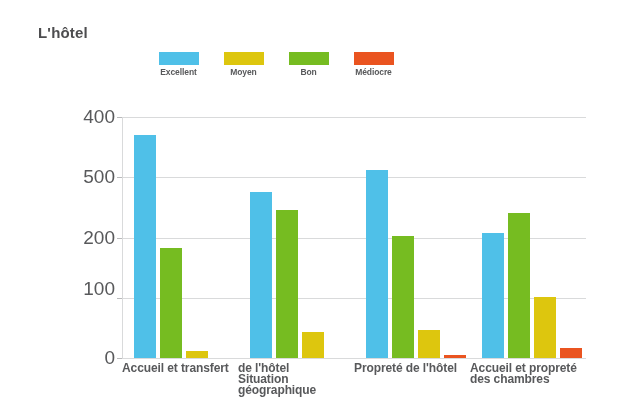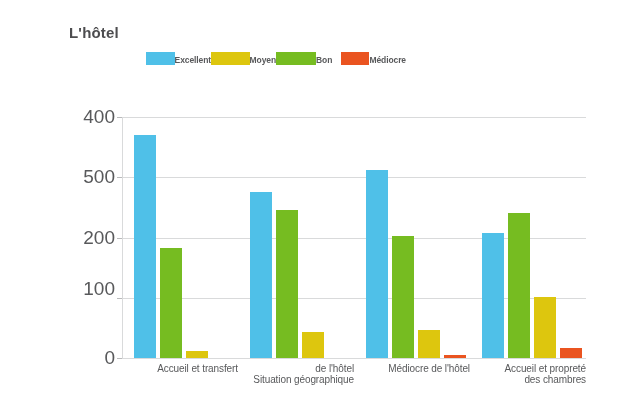--- a/index.html
+++ b/index.html
@@ -12,42 +12,42 @@
     height: 412px;
     position: relative;
     overflow: hidden;
     font-family: "Liberation Sans", sans-serif;
     color: #58595b;
   }
 
   
   #chart-title {
     position: absolute;
-    left: 69px;
+    left: 38px;
     top: 24px;
     font-size: 15px;
     font-weight: bold;
     color: #4d4d4f;
     letter-spacing: 0.2px;
     white-space: nowrap;
   }
 
   
   #legend {
     position: absolute;
     left: 146px;
     top: 52px;
     display: flex;
     flex-direction: row;
     align-items: flex-start;
   }
   .legend-item {
     width: 65px;
     display: flex;
-    flex-direction: row;
+    flex-direction: column;
     align-items: center;
   }
   .legend-swatch {
     width: 40px;
     height: 13px;
     display: block;
   }
   .legend-label {
     margin-top: 2px;
     font-size: 8.5px;
@@ -124,23 +124,23 @@
   #xtick-labels {
     position: absolute;
     left: 122px;
     top: 363px;
     width: 464px;
     height: 40px;
   }
   .xtick-label {
     position: absolute;
     top: 0;
-    text-align: right;
-    font-size: 10px;
-    font-weight: normal;
+    text-align: left;
+    font-size: 12px;
+    font-weight: bold;
     line-height: 11px;
     color: #58595b;
     letter-spacing: -0.1px;
   }
 </style>
 </head>
 <body>
 
 <div id="chart-title">L'hôtel</div>
 
@@ -211,19 +211,19 @@
 
 <div id="xtick-labels">
     <div class="xtick-label" style="left: 0px; width: 116px;">
       <div>Accueil et transfert</div>
     </div>
     <div class="xtick-label" style="left: 116px; width: 116px;">
       <div>de l'hôtel</div>
       <div>Situation géographique</div>
     </div>
     <div class="xtick-label" style="left: 232px; width: 116px;">
-      <div>Médiocre de l'hôtel</div>
+      <div>Propreté de l'hôtel</div>
     </div>
     <div class="xtick-label" style="left: 348px; width: 116px;">
       <div>Accueil et propreté</div>
       <div>des chambres</div>
     </div>
   </div>
 
 </body></html>

